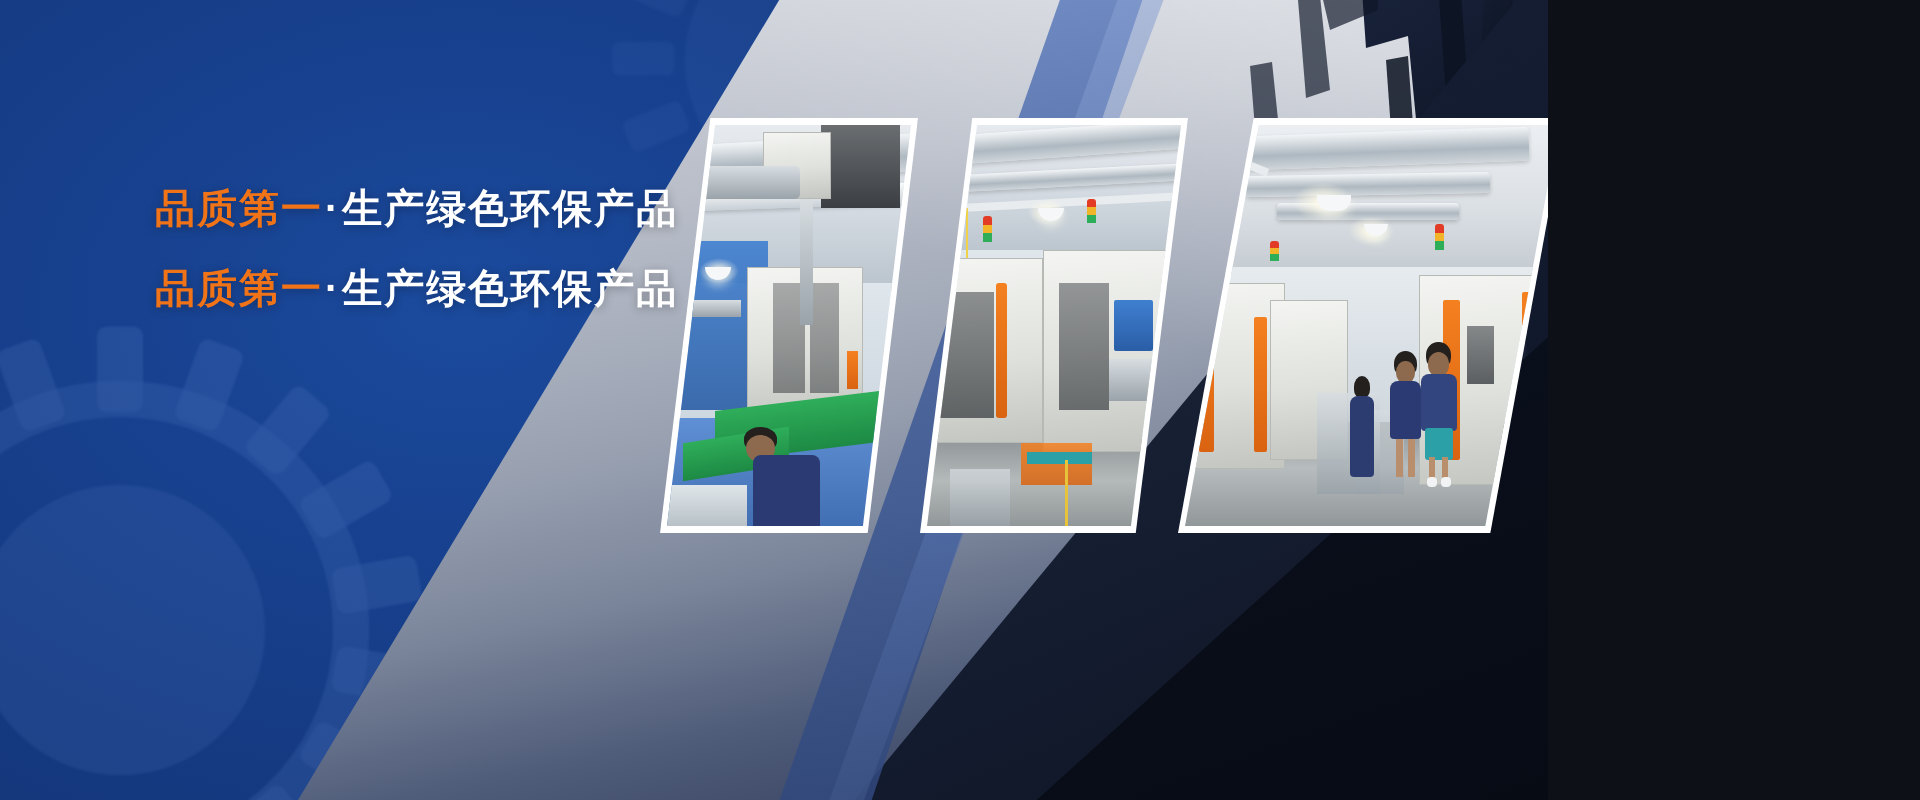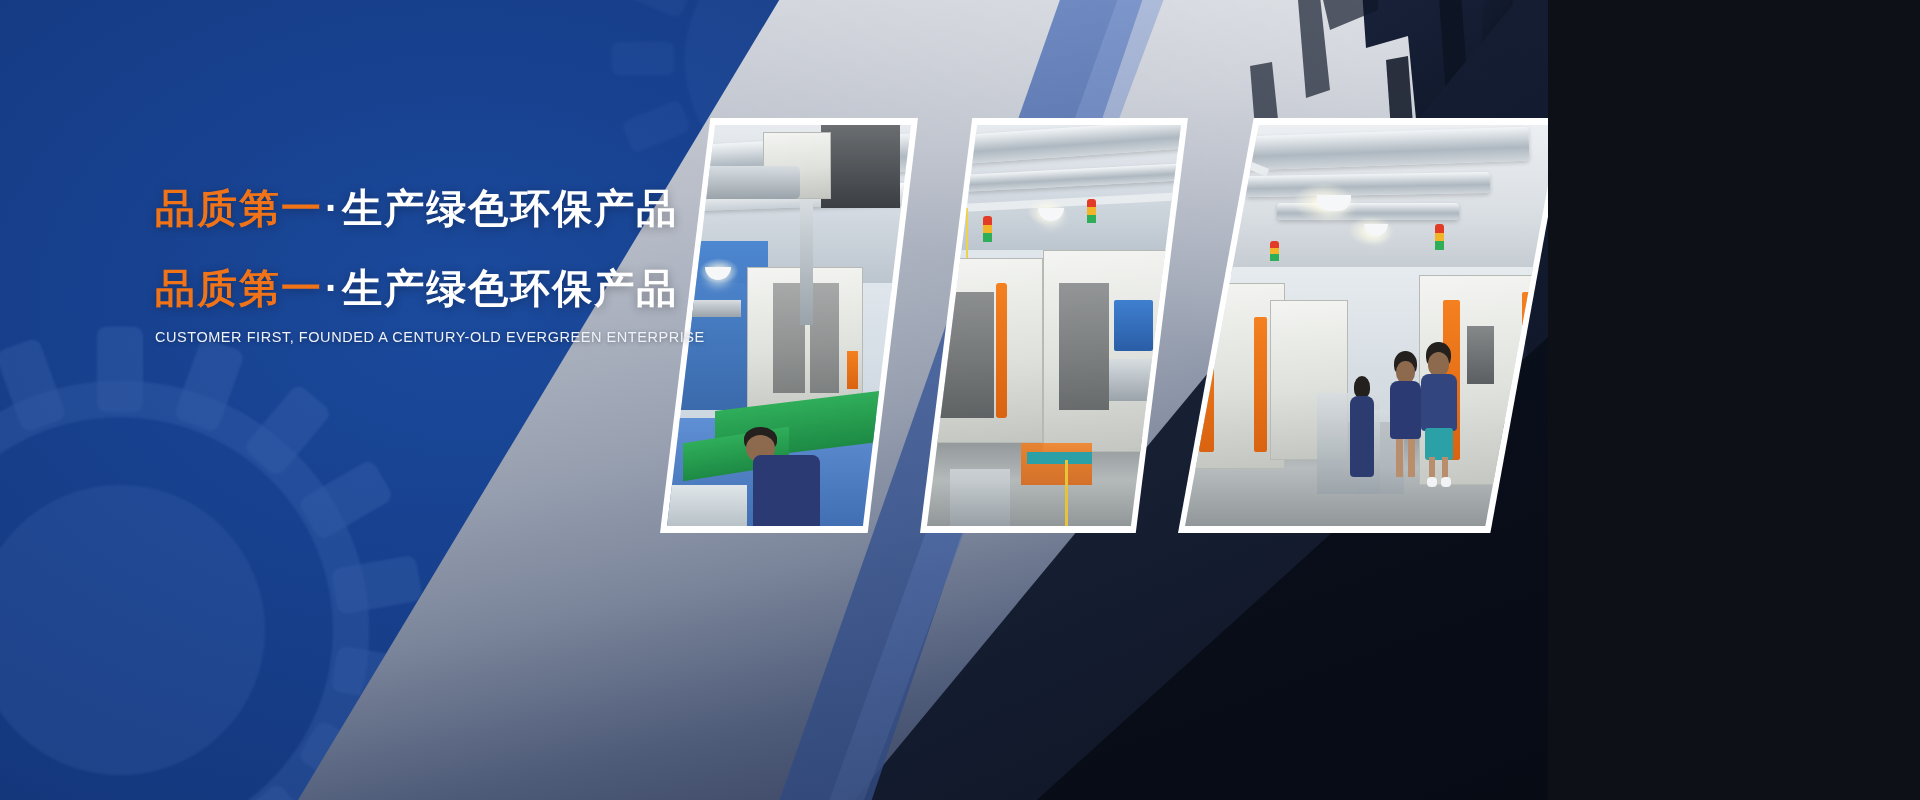--- a/index.html
+++ b/index.html
@@ -362,17 +362,16 @@
 
     <div class="h-line">
       <span class="hl">品质第一</span><span class="dot">·</span><span>生产绿色环保产品</span>
     </div>
 
     <div class="gap"></div>
 
     <div class="h-line">
       <span class="hl">品质第一</span><span class="dot">·</span><span>生产绿色环保产品</span>
     </div>
-    <div class="sub">CUSTOMER FIRST, FOUNDED A CENTURY-OLD EVERGREEN ENTERPRISE</div>
 
   </div>
 
 </div>
 
 </body></html>

